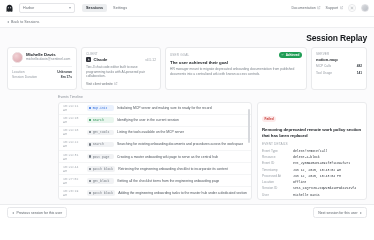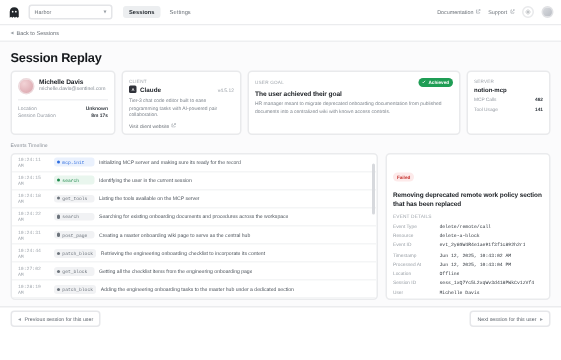--- a/index.html
+++ b/index.html
@@ -57,21 +57,21 @@
   
   .crumbbar {
     height: 11px; flex: 0 0 11px;
     background: #ffffff; border-bottom: 1px solid #eeeff1;
     display: flex; align-items: center; padding: 0 7px;
   }
   .crumb { display: flex; align-items: center; gap: 2px; font-size: 3.7px; color: #6a7077; }
   .crumb .bk { width:0;height:0;border-top:1.7px solid transparent;border-bottom:1.7px solid transparent;border-right:2.3px solid #9aa0a6; }
 
   
-  .page { flex: 1; padding: 5px 7px 4px 7px; overflow: hidden; display: flex; flex-direction: column; }
+  .page { flex: 1; padding: 5px 7px 4px 7px; overflow: hidden; display: flex; flex-direction: column; align-items: flex-end; }
   .page-title { font-size: 8.5px; font-weight: bold; letter-spacing: -.15px; color: #16191d; margin-bottom: 4px; }
 
   
   .cardrow { display: flex; gap: 4px; margin-bottom: 5px; }
   .card {
     background: #fff; border: 1px solid #e9eaec; border-radius: 3px;
     padding: 3.5px 4px;
   }
   .card-user { width: 70px; flex: 0 0 70px; }
   .user-head { display: flex; gap: 3px; align-items: flex-start; }

